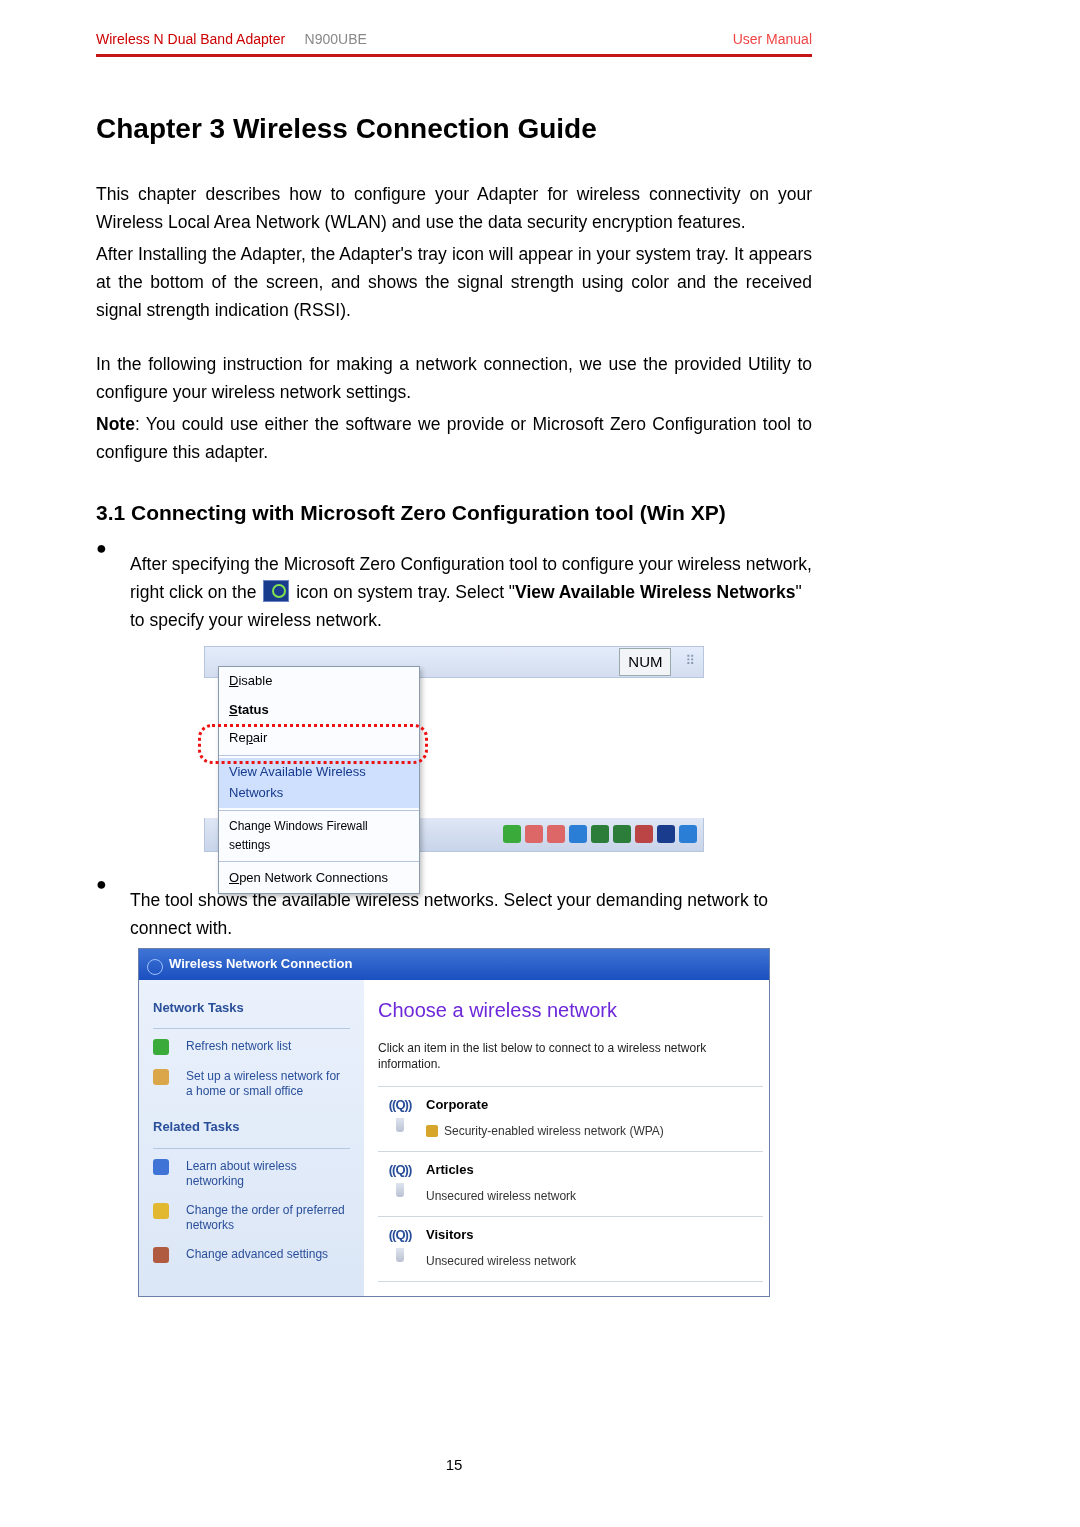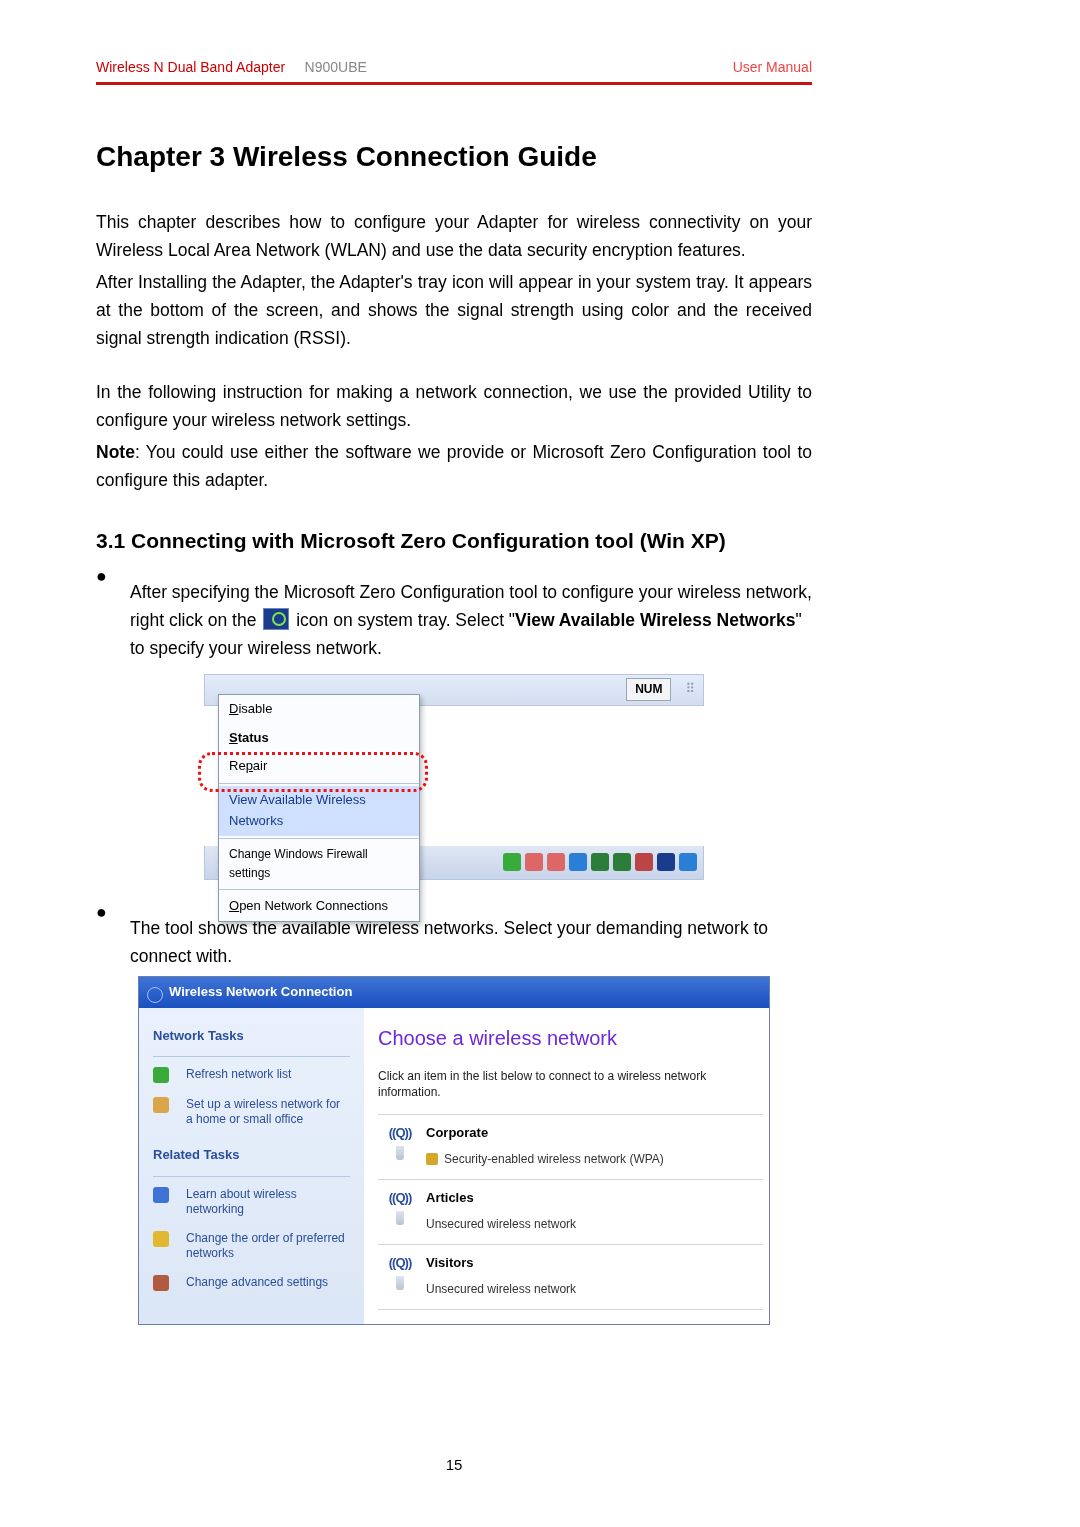--- a/index.html
+++ b/index.html
@@ -8,21 +8,21 @@
     font-size: 17.5px;
     line-height: 1.6;
     color: #000;
     background: #fff;
   }
   .page {
     width: 908px;
     min-height: 1527px;
     position: relative;
     box-sizing: border-box;
-    padding: 56px 96px 60px 96px;
+    padding: 28px 96px 60px 96px;
   }
   .header-line {
     display: flex;
     justify-content: space-between;
     font-size: 14px;
     margin-bottom: 4px;
   }
   .header-left { color: #c00; }
   .header-mid { color: #888; }
   .header-right { color: #ef4444; }
@@ -57,22 +57,22 @@
     font-family: Tahoma, Arial, sans-serif; font-size: 13px;
     position: relative;
   }
   .taskbar {
     background: linear-gradient(#e4ecfb, #d3ddef);
     border: 1px solid #b7c5de; height: 32px;
     display: flex; align-items: center; justify-content: flex-end;
     padding: 0 8px; box-sizing: border-box;
   }
   .num-box {
-    border: 1px solid #9aa; padding: 1px 8px; font-size: 12px;
-    background: #f2f4f8; margin-right: 14px; font-weight: bold;
+    border: 1px solid #9aa; padding: 1px 8px; font-size: 15px;
+    background: #f2f4f8; margin-right: 14px;
   }
   .taskbar2 {
     background: linear-gradient(#dfe7f5, #c8d4ea);
     border: 1px solid #b7c5de; border-top: none; height: 34px;
     display: flex; align-items: center; justify-content: flex-end;
     padding: 0 6px; box-sizing: border-box; gap: 4px;
   }
   .tray-icon { width: 18px; height: 18px; border-radius: 3px; }
   .ctx-menu {
     position: absolute; top: 20px; left: 14px; width: 200px;

